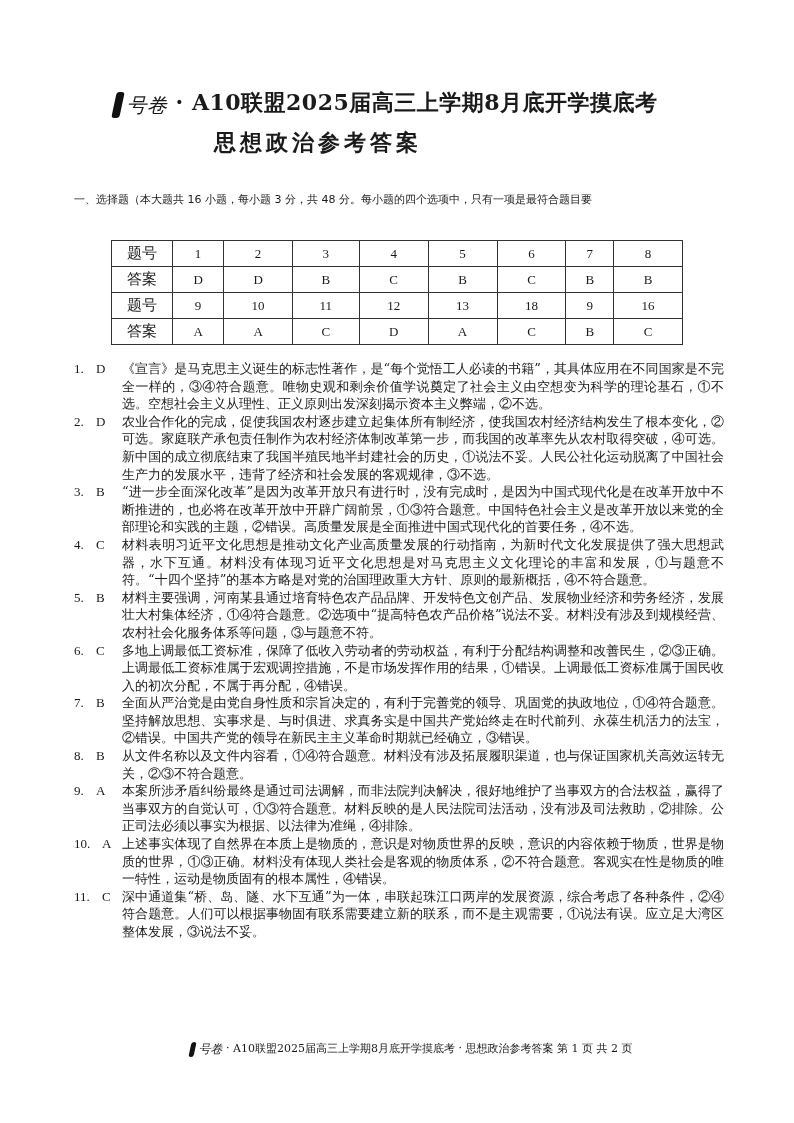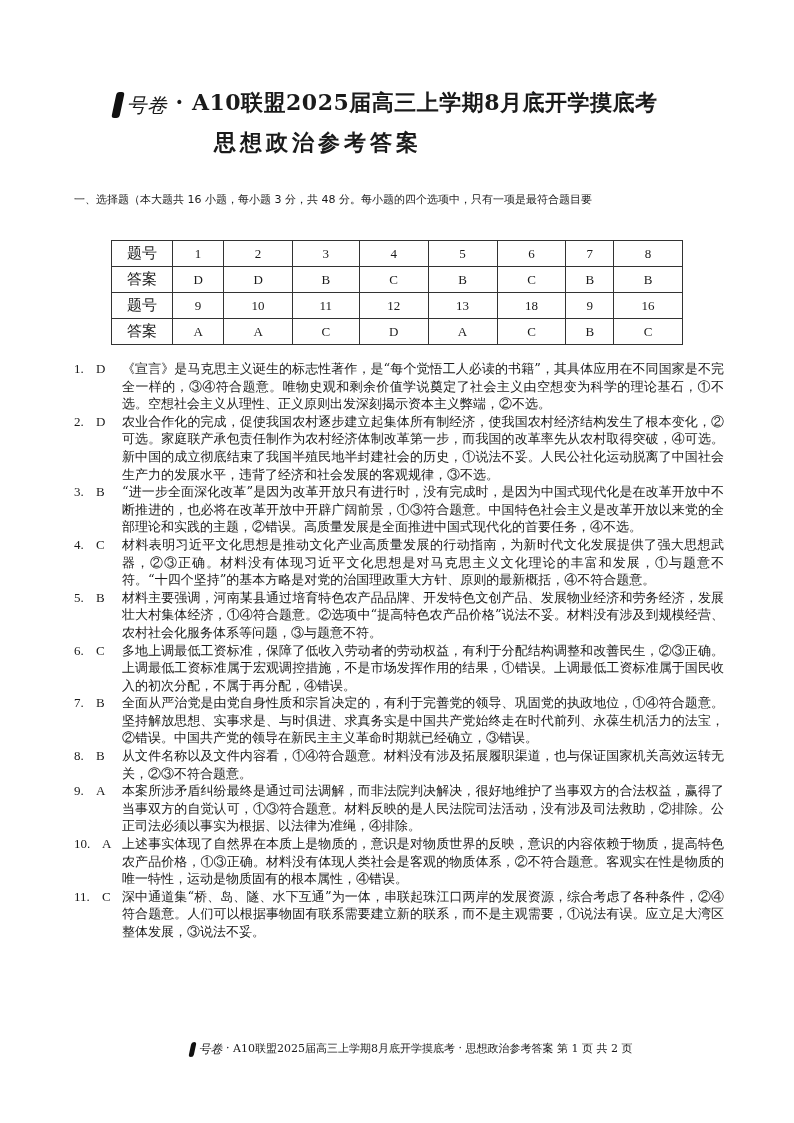--- a/index.html
+++ b/index.html
@@ -107,21 +107,21 @@
     <span class="text">农业合作化的完成，促使我国农村逐步建立起集体所有制经济，使我国农村经济结构发生了根本变化，②可选。家庭联产承包责任制作为农村经济体制改革第一步，而我国的改革率先从农村取得突破，④可选。新中国的成立彻底结束了我国半殖民地半封建社会的历史，①说法不妥。人民公社化运动脱离了中国社会生产力的发展水平，违背了经济和社会发展的客观规律，③不选。</span>
   </div>
   <div class="item">
     <span class="num">3.</span>
     <span class="ans">B</span>
     <span class="text">“进一步全面深化改革”是因为改革开放只有进行时，没有完成时，是因为中国式现代化是在改革开放中不断推进的，也必将在改革开放中开辟广阔前景，①③符合题意。中国特色社会主义是改革开放以来党的全部理论和实践的主题，②错误。高质量发展是全面推进中国式现代化的首要任务，④不选。</span>
   </div>
   <div class="item">
     <span class="num">4.</span>
     <span class="ans">C</span>
-    <span class="text">材料表明习近平文化思想是推动文化产业高质量发展的行动指南，为新时代文化发展提供了强大思想武器，②③正确。材料没有体现习近平文化思想是对马克思主义文化理论的丰富和发展，①与题意不符。“十四个坚持”的基本方略是对党的治国理政重大方针、原则的最新概括，④不符合题意。</span>
+    <span class="text">材料表明习近平文化思想是推动文化产业高质量发展的行动指南，为新时代文化发展提供了强大思想武器，水下互通。材料没有体现习近平文化思想是对马克思主义文化理论的丰富和发展，①与题意不符。“十四个坚持”的基本方略是对党的治国理政重大方针、原则的最新概括，④不符合题意。</span>
   </div>
   <div class="item">
     <span class="num">5.</span>
     <span class="ans">B</span>
     <span class="text">材料主要强调，河南某县通过培育特色农产品品牌、开发特色文创产品、发展物业经济和劳务经济，发展壮大村集体经济，①④符合题意。②选项中“提高特色农产品价格”说法不妥。材料没有涉及到规模经营、农村社会化服务体系等问题，③与题意不符。</span>
   </div>
   <div class="item">
     <span class="num">6.</span>
     <span class="ans">C</span>
     <span class="text">多地上调最低工资标准，保障了低收入劳动者的劳动权益，有利于分配结构调整和改善民生，②③正确。上调最低工资标准属于宏观调控措施，不是市场发挥作用的结果，①错误。上调最低工资标准属于国民收入的初次分配，不属于再分配，④错误。</span>
@@ -137,21 +137,21 @@
     <span class="text">从文件名称以及文件内容看，①④符合题意。材料没有涉及拓展履职渠道，也与保证国家机关高效运转无关，②③不符合题意。</span>
   </div>
   <div class="item">
     <span class="num">9.</span>
     <span class="ans">A</span>
     <span class="text">本案所涉矛盾纠纷最终是通过司法调解，而非法院判决解决，很好地维护了当事双方的合法权益，赢得了当事双方的自觉认可，①③符合题意。材料反映的是人民法院司法活动，没有涉及司法救助，②排除。公正司法必须以事实为根据、以法律为准绳，④排除。</span>
   </div>
   <div class="item wide">
     <span class="num">10.</span>
     <span class="ans">A</span>
-    <span class="text">上述事实体现了自然界在本质上是物质的，意识是对物质世界的反映，意识的内容依赖于物质，提高特色农产品价格，①③正确。材料没有体现人类社会是客观的物质体系，②不符合题意。客观实在性是物质的唯一特性，运动是物质固有的根本属性，④错误。</span>
+    <span class="text">上述事实体现了自然界在本质上是物质的，意识是对物质世界的反映，意识的内容依赖于物质，世界是物质的世界，①③正确。材料没有体现人类社会是客观的物质体系，②不符合题意。客观实在性是物质的唯一特性，运动是物质固有的根本属性，④错误。</span>
   </div>
   <div class="item wide">
     <span class="num">11.</span>
     <span class="ans">C</span>
     <span class="text">深中通道集“桥、岛、隧、水下互通”为一体，串联起珠江口两岸的发展资源，综合考虑了各种条件，②④符合题意。人们可以根据事物固有联系需要建立新的联系，而不是主观需要，①说法有误。应立足大湾区整体发展，③说法不妥。</span>
   </div>
 </div>
 
 <div class="footer">
   <span class="logo">

